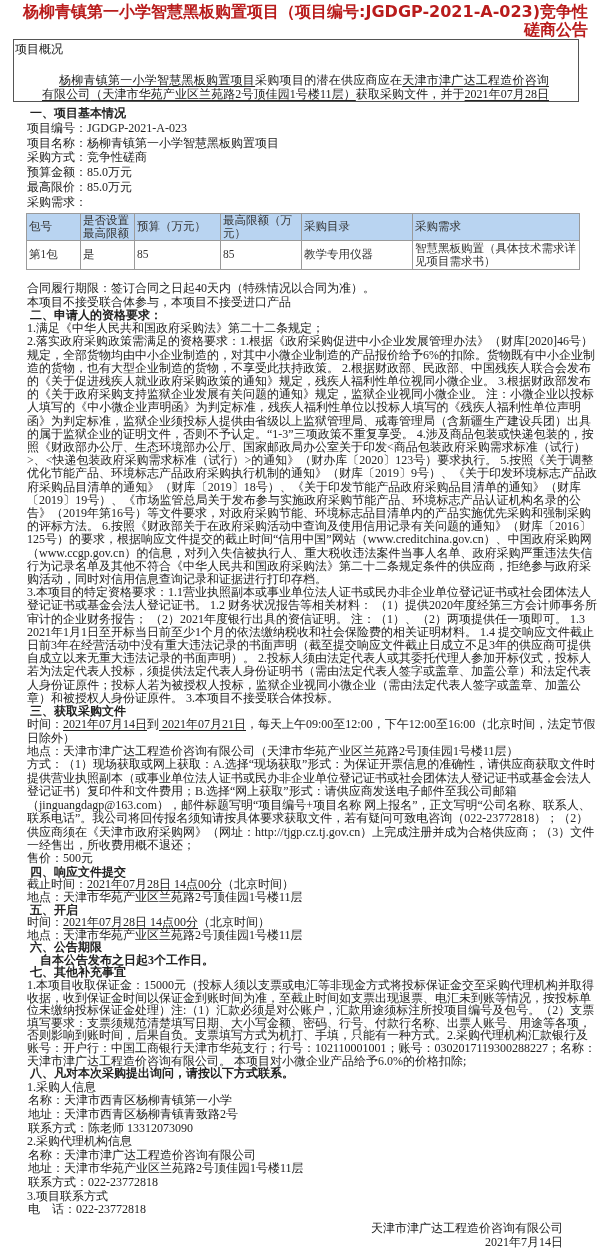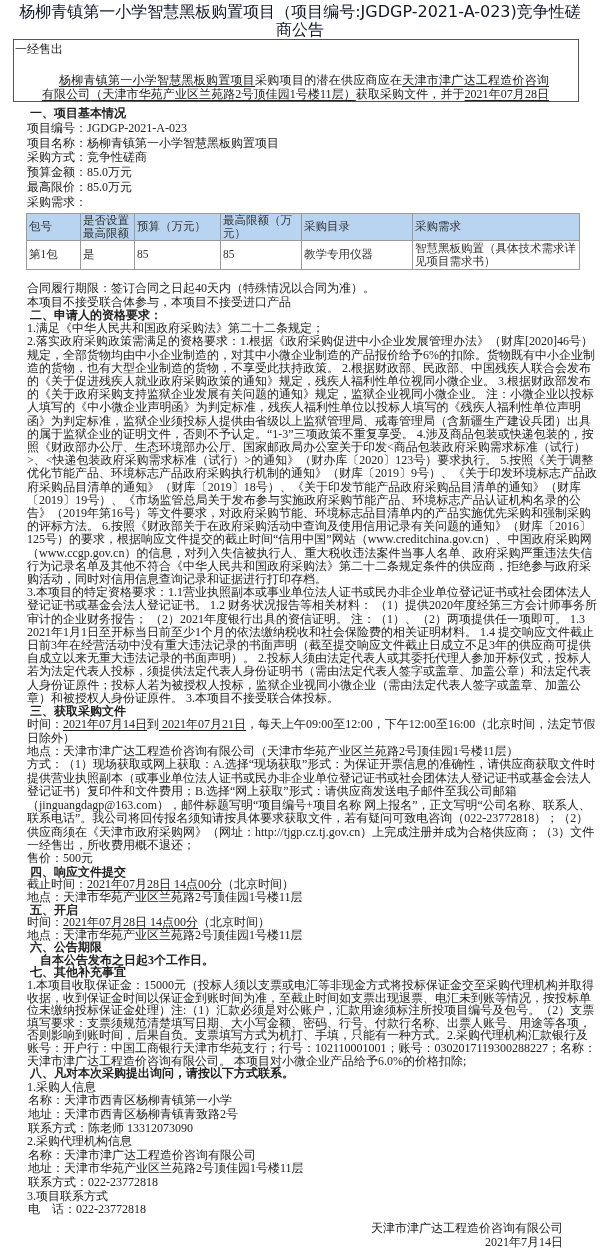--- a/index.html
+++ b/index.html
@@ -8,22 +8,22 @@
       width: 600px; height: 1258px; overflow: hidden;
       background: #ffffff; color: #222222;
       font-family: "Liberation Serif", "DejaVu Serif", serif;
       font-size: 12px;
     }
     .page { position: relative; width: 600px; height: 1258px; }
 
     .title {
       margin: 0; padding: 3px 12px 0 12px; height: 39px;
       font-family: "DejaVu Sans", "Liberation Sans", sans-serif;
-      font-weight: normal; font-size: 16px; line-height: 18px;
-      text-align: center; color: #0f172a;
+      font-weight: bold; font-size: 16px; line-height: 18px;
+      text-align: right; color: #b91c1c;
     }
 
     .ov-box {
       margin-left: 13px; width: 566px; height: 63px;
       border: 1px solid #555; padding: 2px 1px 1px 1px;
       line-height: 14.5px; font-size: 12px; overflow: hidden;
     }
     .ov-para { margin: 16px; padding: 0 12px 4px 11px; text-indent: 17px; text-align: justify; }
     .u { text-decoration: underline; text-underline-offset: 2px; }
 
@@ -57,21 +57,21 @@
     .sig { margin-top: 4px; line-height: 14px; text-align: right; padding-right: 37px; }
   </style>
 </head>
 <body>
 
 <div class="page">
 
   <h1 class="title">杨柳青镇第一小学智慧黑板购置项目（项目编号:JGDGP-2021-A-023)竞争性磋商公告</h1>
 
   <div class="ov-box">
-    <div class="ov-label">一经售出</div>
+    <div class="ov-label">项目概况</div>
     <p class="ov-para"><span class="u">杨柳青镇第一小学智慧黑板购置项目</span><span>采购项目的潜在供应商应在</span><span class="u">天津市津广达工程造价咨询有限公司</span><span class="u">（天津市华苑产业区兰苑路2号顶佳园1号楼11层）</span><span>获取采购文件，并于</span><span class="u">2021年07月28日 14点00分</span><span>（北京时间）前提交响应文件。</span></p>
   </div>
 
   <section class="s1">
     <div class="h">一、项目基本情况</div>
     <div class="f"><span>项目编号：</span><span>JGDGP-2021-A-023</span></div>
     <div class="f"><span>项目名称：</span><span>杨柳青镇第一小学智慧黑板购置项目</span></div>
     <div class="f"><span>采购方式：</span><span>竞争性磋商</span></div>
     <div class="f"><span>预算金额：</span><span>85.0万元</span></div>
     <div class="f"><span>最高限价：</span><span>85.0万元</span></div>

